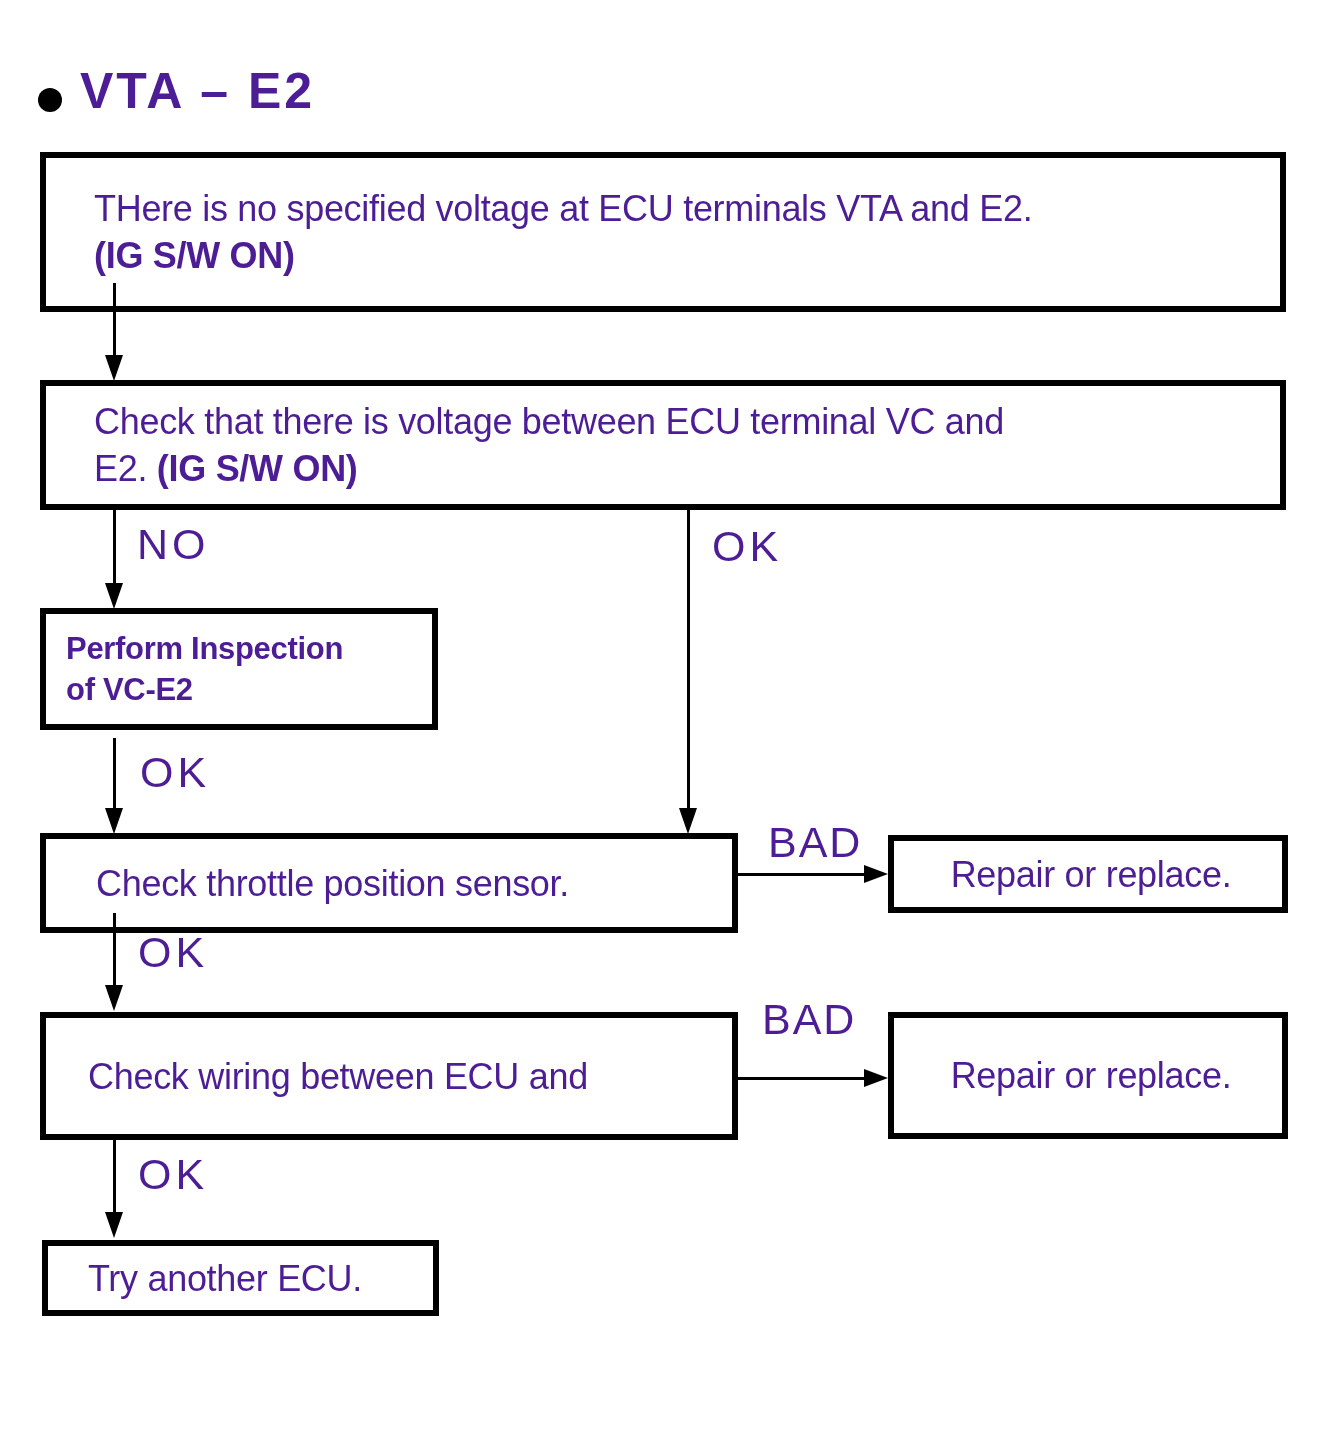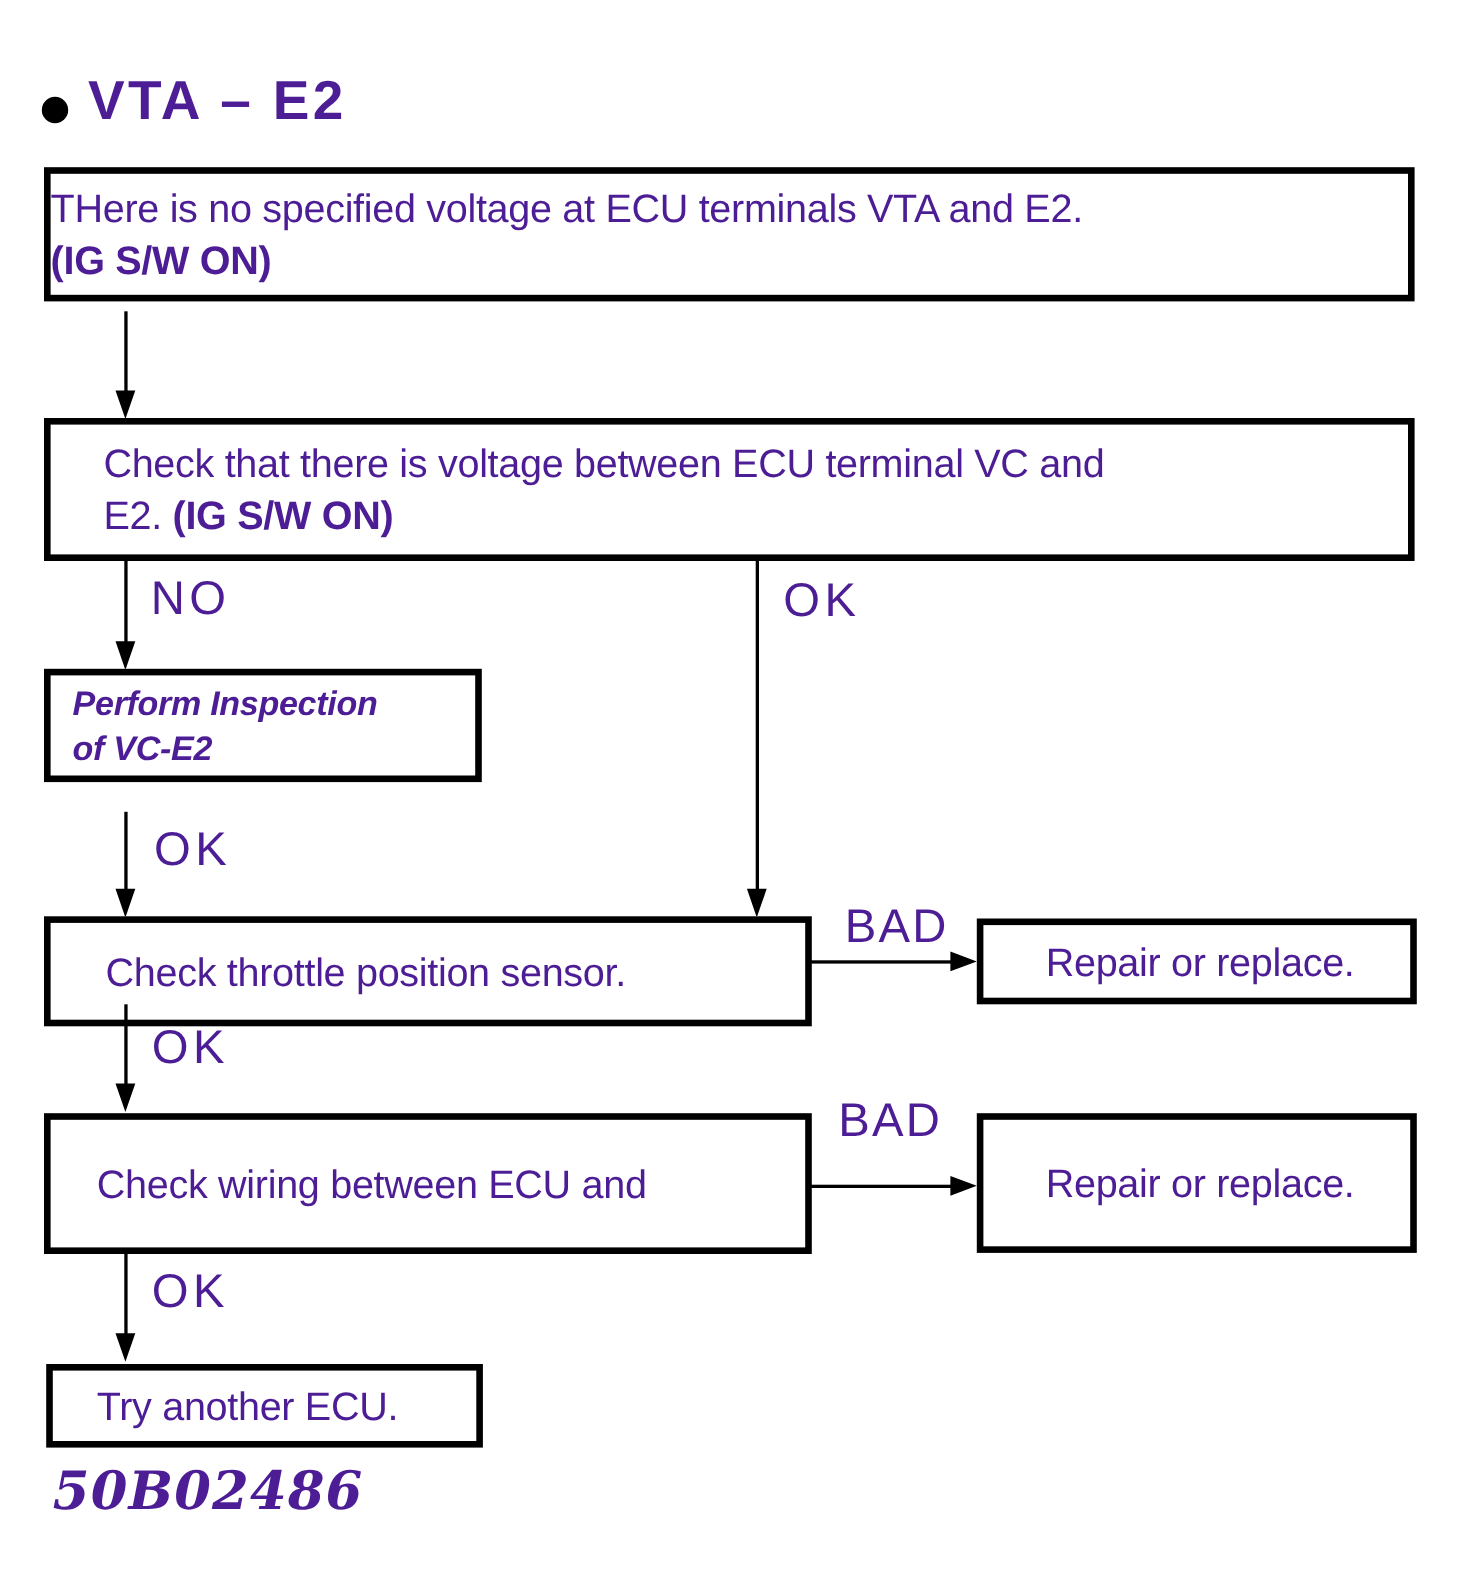--- a/index.html
+++ b/index.html
@@ -39,24 +39,24 @@
     display: flex;
     flex-direction: column;
     justify-content: center;
     font-size: 36px;
     line-height: 47px;
     letter-spacing: -0.3px;
     white-space: nowrap;
   }
   .fc-box .b { font-weight: bold; }
 
-  #box-no-voltage      { left: 40px;  top: 152px;  width: 1246px; height: 122px; }
+  #box-no-voltage      { left: 40px;  top: 152px;  width: 1246px; height: 160px; padding-left: 48px; }
   #box-check-vc        { left: 40px;  top: 380px;  width: 1246px; height: 130px; padding-left: 48px; }
-  #box-inspection      { left: 40px;  top: 608px;  width: 398px;  height: 103px; padding-left: 20px;
-                         font-size: 31px; line-height: 41px; font-weight: bold; font-style: italic; }
+  #box-inspection      { left: 40px;  top: 608px;  width: 398px;  height: 122px; padding-left: 20px;
+                         font-size: 31px; line-height: 41px; font-weight: bold; }
   #box-check-tps       { left: 40px;  top: 833px;  width: 698px;  height: 100px;  padding-left: 50px; }
   #box-repair-1        { left: 888px; top: 835px;  width: 400px;  height: 78px;  padding-left: 6px; }
   #box-check-wiring    { left: 40px;  top: 1012px; width: 698px;  height: 128px; padding-left: 42px; }
   #box-repair-2        { left: 888px; top: 1012px; width: 400px;  height: 127px; padding-left: 6px; }
   #box-try-ecu         { left: 42px;  top: 1240px; width: 397px;  height: 76px;  padding-left: 40px; }
 
   
   .vline { position: absolute; width: 3px; background: #000; }
   .hline { position: absolute; height: 3px; background: #000; }
   .head-down {
@@ -179,15 +179,14 @@
   <div class="edge-label" style="left:138px; top:1150px;">OK</div>
   <div class="vline" style="left:113px; top:1140px; height:74px;"></div>
   <div class="head-down" style="left:105px; top:1212px;"></div>
 
   <div class="fc-box" id="box-try-ecu">
     <div>
       <span>Try another ECU.</span>
     </div>
   </div>
 
-  <div class="figure-code">50B02486</div>
 
 </div>
 
 </body></html>

